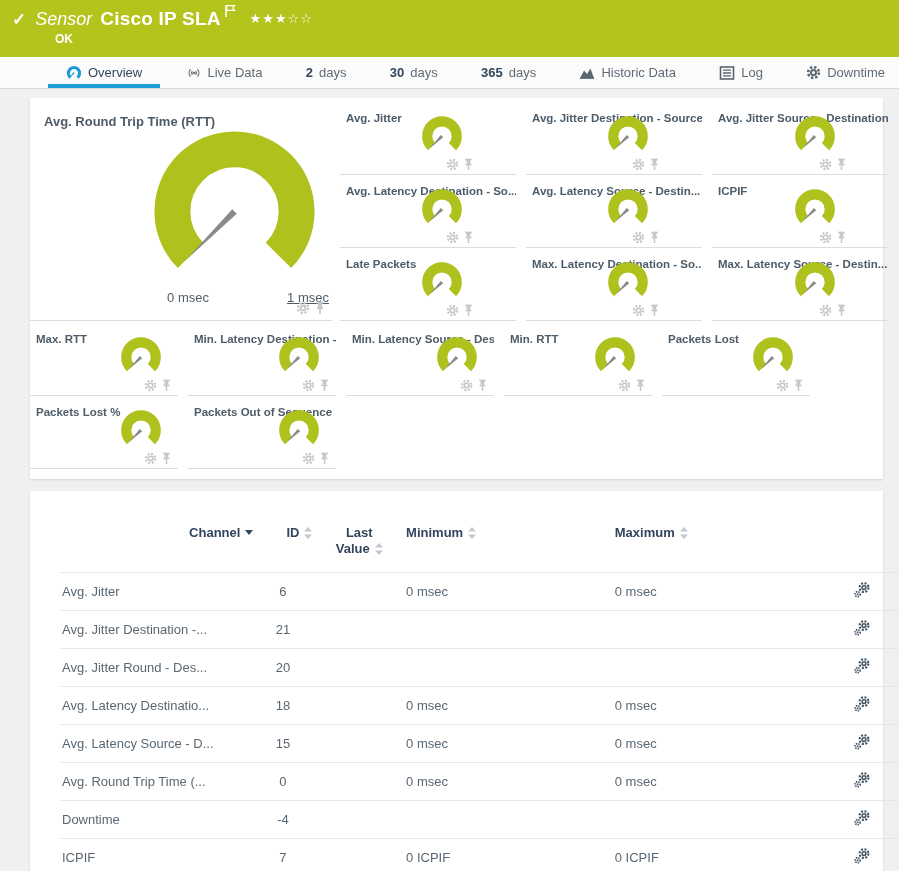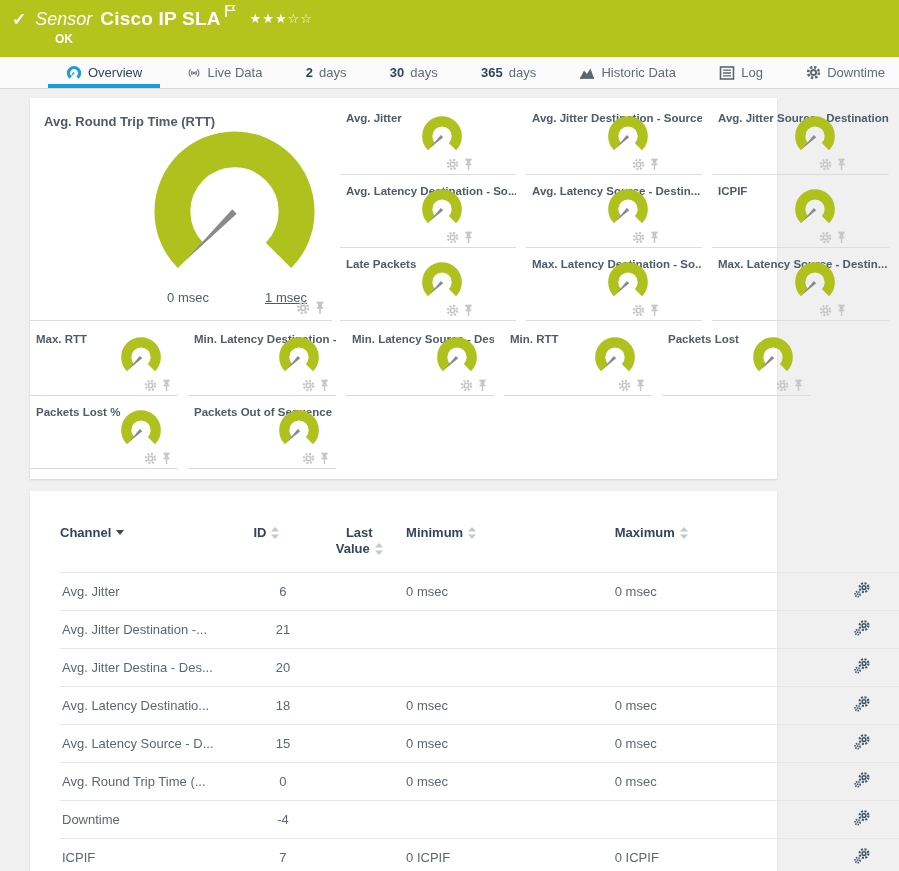--- a/index.html
+++ b/index.html
@@ -22,21 +22,21 @@
   .tab { display:flex; align-items:center; gap:6px; padding:0 18px; font-size:13px;
          color:#5f6b76; cursor:pointer; position:relative; white-space:nowrap; }
   .tab .num { font-weight:bold; color:#32455c; }
   .tab.active { color:#32455c; }
   .tab.active::after { content:""; position:absolute; left:0; right:0; bottom:0;
                        height:4px; background:#1e9cd8; }
   .tab svg { flex:0 0 auto; }
   .spacer { flex:1; }
 
   
-  .panel { background:#fff; margin-left:30px; width:747px;
+  .panel { background:#fff; margin-left:30px; width:853px;
            box-shadow:0 1px 2px rgba(0,0,0,.12); }
   .gauge-panel { margin-top:9px; padding:4px 0 10px 0; }
   .table-panel { margin-top:12px; height:400px; padding:30px 0 0 0; }
 
   
   .grid-top { display:grid; grid-template-columns:310px 186px 186px 187px;
               grid-auto-rows:73px; }
   .grid-bottom { display:grid; grid-template-columns:repeat(5,158px);
                  grid-auto-rows:73px; margin-top:2px; }
   .gcell { position:relative; border-bottom:1px solid #dcdcdc; margin-right:10px; }
@@ -49,32 +49,32 @@
   .grid-bottom .gcell .cell-icons { right:6px; }
 
   .big-cell { grid-row:1 / span 3; position:relative; border-bottom:1px solid #dcdcdc;
               margin-right:8px; }
   .big-cell .gtitle { font-size:13px; font-weight:bold; color:#4d5c68;
                       padding:12px 0 0 14px; }
   .big-cell .big-gauge { position:absolute; left:102px; top:24px; }
   .big-cell .scale { position:absolute; top:188px; font-size:13px; color:#4d5c68;
                      width:64px; text-align:center; }
   .big-cell .scale.min { left:126px; }
-  .big-cell .scale.max { left:224px;text-decoration:underline; }
+  .big-cell .scale.max { left:246px;text-decoration:underline; }
   .big-cell .cell-icons { position:absolute; bottom:5px; right:6px; display:flex; gap:4px;
                           color:#c6c6c6; }
 
   
   table.channels { border-collapse:collapse; width:848px; margin-left:30px;
                    font-size:13px; color:#5a6772; table-layout:fixed; }
   table.channels col.c-channel{width:190px} table.channels col.c-id{width:58px}
   table.channels col.c-last{width:92px} table.channels col.c-min{width:205px}
   table.channels col.c-max{width:198px} table.channels col.c-act{width:90px}
   table.channels th { color:#32455c; font-weight:bold; font-size:13px;
-                      padding:4px 0 14px 0; vertical-align:top; text-align:left; }
+                      padding:4px 0 14px 0; vertical-align:top; text-align:right; }
   table.channels th.r, table.channels td.r { text-align:left; }
   table.channels th.c, table.channels td.c { text-align:center; }
   table.channels td { padding:9px 0; border-top:1px solid #e7e7e7; height:33px;
                       white-space:nowrap; overflow:hidden; }
   table.channels tr.row td:first-child { padding-left:2px; }
   .hdr-flex { display:inline-flex; align-items:center; gap:5px; }
   .hdr-2line { display:inline-flex; flex-direction:column; align-items:center; line-height:1.25; }
   .act-icon { color:#3f5265; display:inline-block; }
   .sort-icon { color:#c2c8cd; }
 </style>
@@ -527,21 +527,21 @@
         <td>Avg. Jitter Destination -...</td>
         <td class="c">21</td>
         <td class="c"></td>
         <td class="r"></td>
         <td class="r"></td>
         <td class="c"><span class="act-icon"><svg width="16" height="16" viewBox="0 0 16 16">
                 <use href="#sym-gears2"></use>
               </svg></span></td>
       </tr>
       <tr class="row">
-        <td>Avg. Jitter Destina - Des...</td>
+        <td>Avg. Jitter Round - Des...</td>
         <td class="c">20</td>
         <td class="c"></td>
         <td class="r"></td>
         <td class="r"></td>
         <td class="c"><span class="act-icon"><svg width="16" height="16" viewBox="0 0 16 16">
                 <use href="#sym-gears2"></use>
               </svg></span></td>
       </tr>
       <tr class="row">
         <td>Avg. Latency Destinatio...</td>

